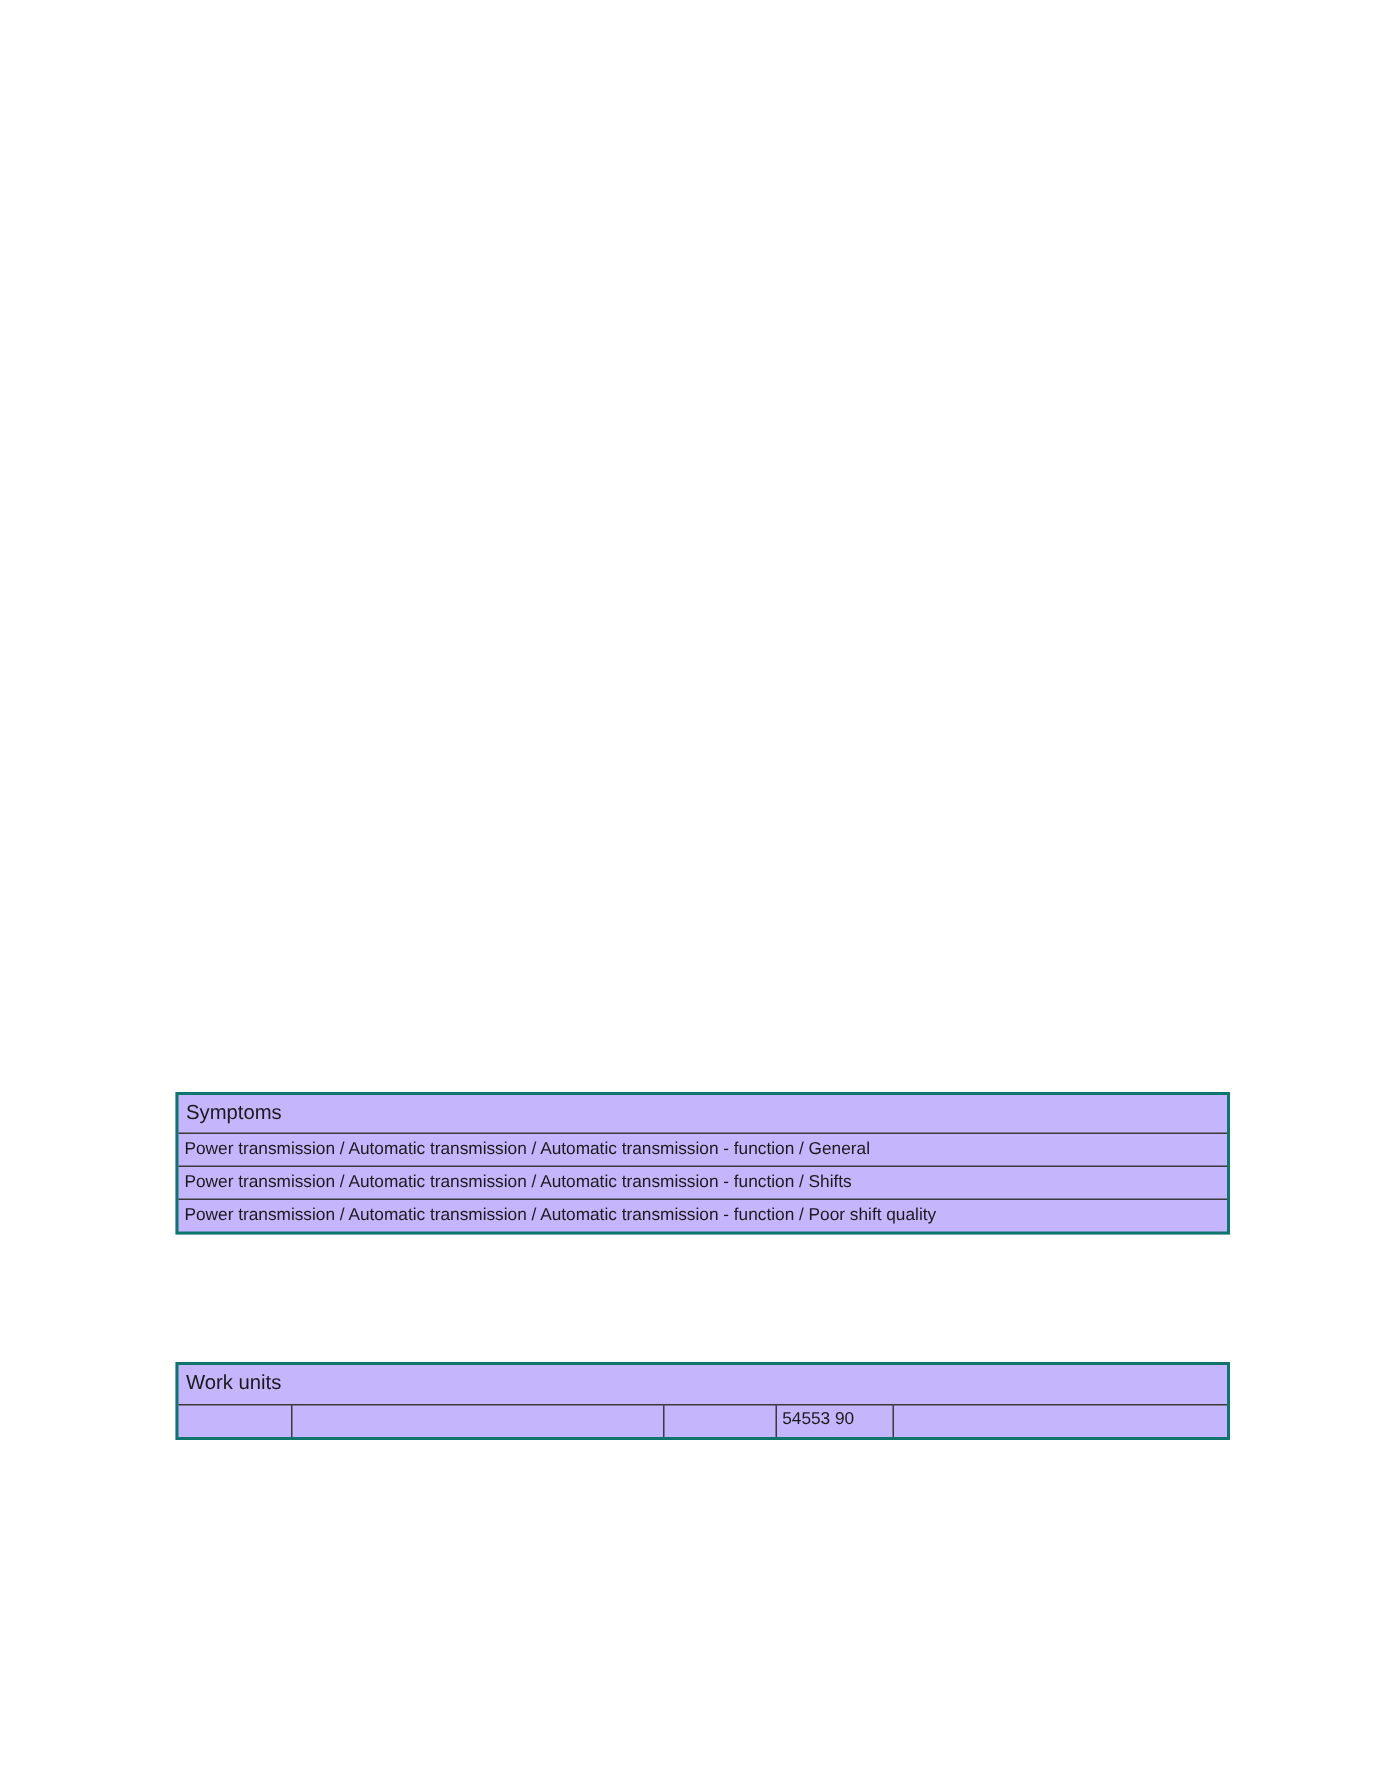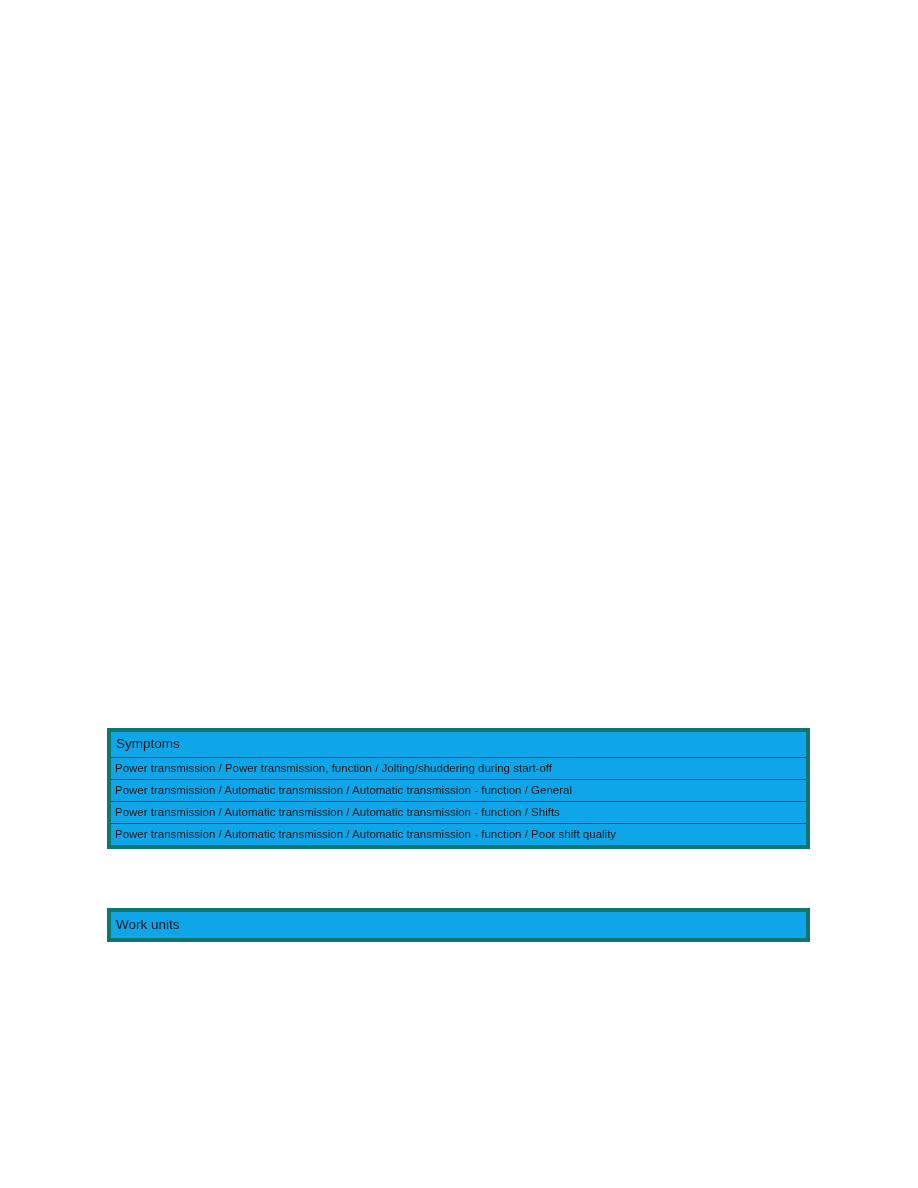--- a/index.html
+++ b/index.html
@@ -9,25 +9,25 @@
   }
   body {
     width: 918px;
     height: 1188px;
     position: relative;
     font-family: "Liberation Sans", sans-serif;
     color: #1a1a1a;
   }
   .doc-table {
     position: absolute;
-    left: 107px;
+    left: 117px;
     width: 703px;
-    border: 4px solid #0f766e;
+    border: 2px solid #0f766e;
     box-sizing: border-box;
-    background: #0ea5e9;
+    background: #c4b5fd;
   }
   #symptoms-table { top: 728px; }
   #work-units-table { top: 908px; }
 
   table {
     width: 100%;
     border-collapse: collapse;
     table-layout: fixed;
   }
   td, th {
@@ -66,23 +66,20 @@
 </head>
 <body>
 
 <div class="doc-table" id="symptoms-table">
   <table>
     <tbody>
         <tr>
       <td class="table-title-cell">Symptoms</td>
     </tr>
     <tr class="symptom-row">
-      <td>Power transmission / Power transmission, function / Jolting/shuddering during start-off</td>
-    </tr>
-    <tr class="symptom-row">
       <td>Power transmission / Automatic transmission / Automatic transmission - function / General</td>
     </tr>
     <tr class="symptom-row">
       <td>Power transmission / Automatic transmission / Automatic transmission - function / Shifts</td>
     </tr>
     <tr class="symptom-row">
       <td>Power transmission / Automatic transmission / Automatic transmission - function / Poor shift quality</td>
     </tr>
   </tbody>
     </table>
@@ -94,15 +91,22 @@
       <col style="width:75px">
       <col style="width:248px">
       <col style="width:75px">
       <col style="width:78px">
       <col style="width:223px">
     </colgroup>
     <tbody>
         <tr>
       <td class="table-title-cell" colspan="5">Work units</td>
     </tr>
+    <tr class="wu-data-row">
+      <td></td>
+      <td></td>
+      <td></td>
+      <td>54553 90</td>
+      <td></td>
+    </tr>
   </tbody>
     </table>
 </div>
 
 </body></html>

